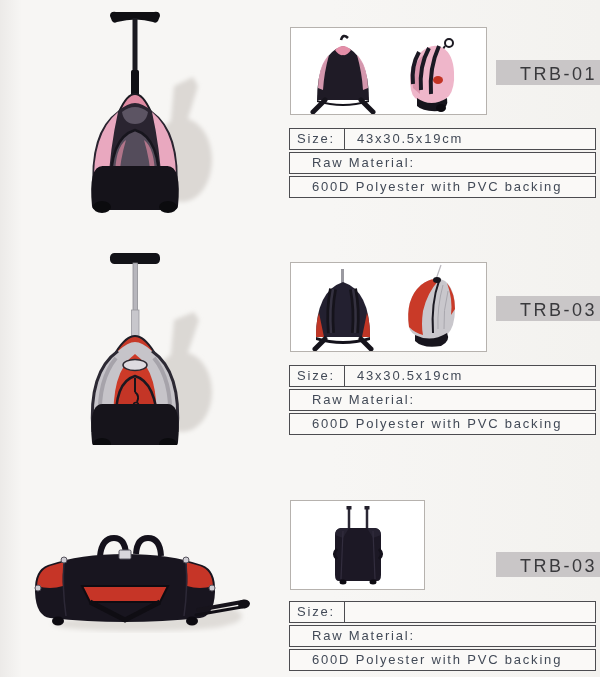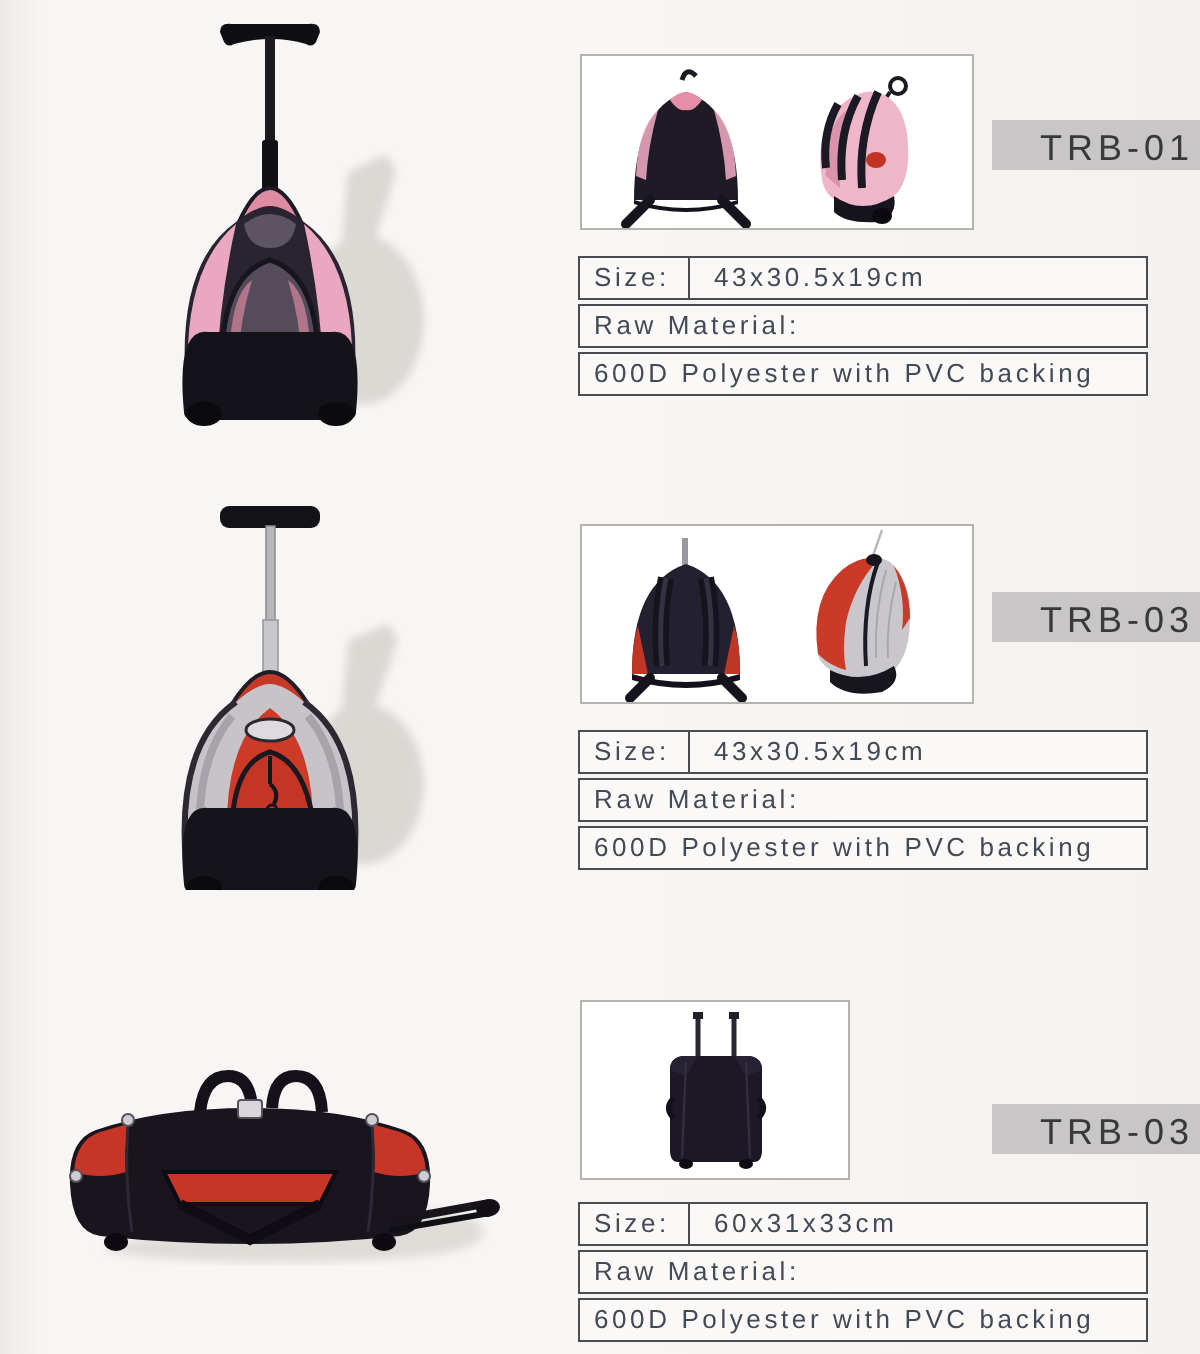--- a/index.html
+++ b/index.html
@@ -17,35 +17,35 @@
   .views-panel{
     position:absolute;background:#ffffff;
     border:1px solid #b6b2ae;box-sizing:border-box;
   }
   .code-badge{
     position:absolute;height:25px;box-sizing:border-box;
     background:#c9c6c7;color:#39393c;
     font-size:18px;letter-spacing:2.5px;
     padding:4px 12px 0 24px;white-space:nowrap;
   }
-  .spec-table{position:absolute;width:285px;}
+  .spec-table{position:absolute;width:307px;}
   .spec-row{
     box-sizing:border-box;height:22px;margin-bottom:2px;
     border:1px solid #4c4c50;background:#faf9f7;
     color:#424a57;font-size:13px;letter-spacing:1.8px;
     line-height:20px;white-space:nowrap;overflow:hidden;
     display:flex;align-items:center;
   }
   .spec-row .label{
     display:inline-block;width:55px;box-sizing:border-box;
     padding-left:7px;border-right:1px solid #4c4c50;height:100%;
     line-height:20px;
   }
   .spec-row .value{padding-left:12px;}
-  .spec-row.single{padding-left:7px;}
+  .spec-row.single{padding-left:22px;}
 
   
   .r1 .photo-large{left:70px;top:8px;width:150px;height:205px;}
   .r1 .views-panel{left:290px;top:27px;width:197px;height:88px;}
   .r1 .code-badge{left:496px;top:60px;}
   .r1 .spec-table{left:289px;top:128px;}
 
   .r2 .photo-large{left:70px;top:250px;width:150px;height:195px;}
   .r2 .views-panel{left:290px;top:262px;width:197px;height:90px;}
   .r2 .code-badge{left:496px;top:296px;}
@@ -266,20 +266,19 @@
       </svg>
     </div>
 
     <div class="code-badge">
       <span>TRB-03</span>
     </div>
 
     <div class="spec-table">
       <div class="spec-row">
         <span class="label">Size:</span>
-        <span class="value">60x31x33cm</span>
       </div>
       <div class="spec-row single">Raw Material:</div>
       <div class="spec-row single">600D Polyester with PVC backing</div>
     </div>
   </section>
 
 </div>
 
 </body></html>

